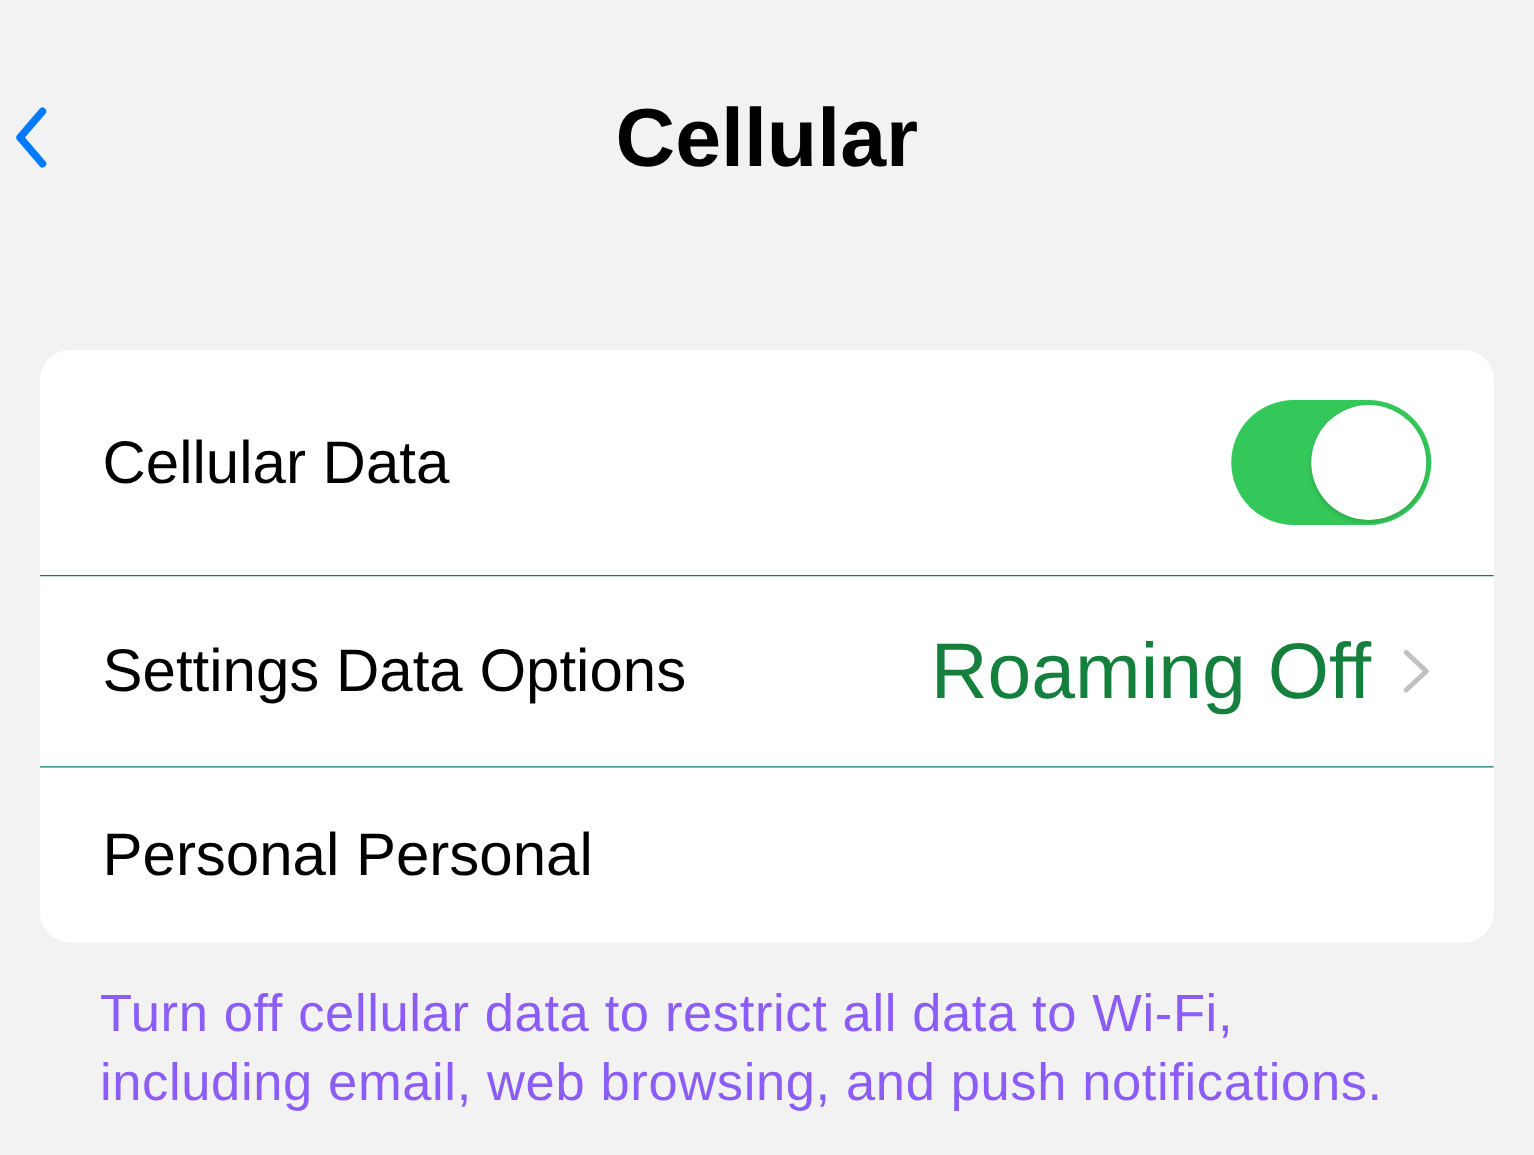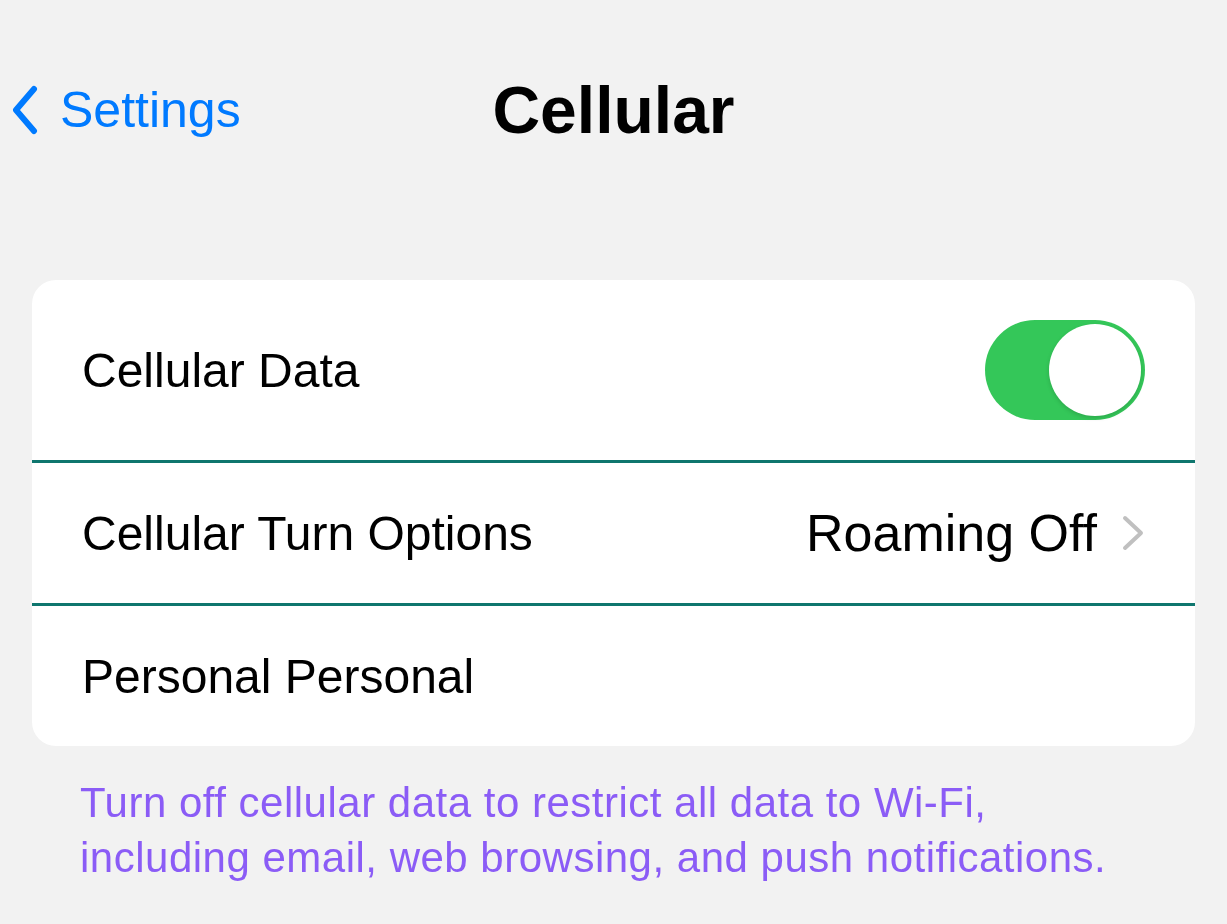--- a/index.html
+++ b/index.html
@@ -53,39 +53,39 @@
       background: #fff;
       border-radius: 24px;
       overflow: hidden;
     }
     .settings-row {
       display: flex;
       align-items: center;
       justify-content: space-between;
       padding: 40px 50px;
       min-height: 140px;
-      border-bottom: 3px solid #0f766e;
+      border-bottom: 1px solid #0f766e;
     }
     .settings-row:last-child {
       border-bottom: none;
     }
     .row-label {
       font-size: 48px;
       font-weight: 400;
       color: #000;
     }
     .row-value {
       display: flex;
       align-items: center;
       gap: 24px;
     }
     .row-value-text {
-      font-size: 52px;
+      font-size: 63px;
       font-weight: 300;
-      color: #000000;
+      color: #15803d;
     }
     .disclosure-chevron {
       width: 24px;
       height: 38px;
     }
     .disclosure-chevron svg {
       width: 100%;
       height: 100%;
     }
     .toggle {
@@ -118,36 +118,35 @@
 </head>
 <body>
 
 <div class="header">
   <div class="back-button">
     <span class="back-chevron">
       <svg viewBox="0 0 30 50" fill="none" stroke="#007aff" stroke-width="6" stroke-linecap="round" stroke-linejoin="round">
         <polyline points="24,4 6,25 24,46"></polyline>
       </svg>
     </span>
-    <span>Settings</span>
   </div>
   <div class="title">Cellular</div>
 </div>
 
 <div class="settings-group">
 
   <div class="settings-row">
     <span class="row-label">Cellular Data</span>
     <div class="toggle">
       <div class="toggle-knob"></div>
     </div>
   </div>
 
   <div class="settings-row">
-    <span class="row-label">Cellular Turn Options</span>
+    <span class="row-label">Settings Data Options</span>
     <div class="row-value">
       <span class="row-value-text">Roaming Off</span>
       <span class="disclosure-chevron">
         <svg viewBox="0 0 24 38" fill="none" stroke="#c0c0c0" stroke-width="4" stroke-linecap="round" stroke-linejoin="round">
           <polyline points="4,4 20,19 4,34"></polyline>
         </svg>
       </span>
     </div>
   </div>
 

